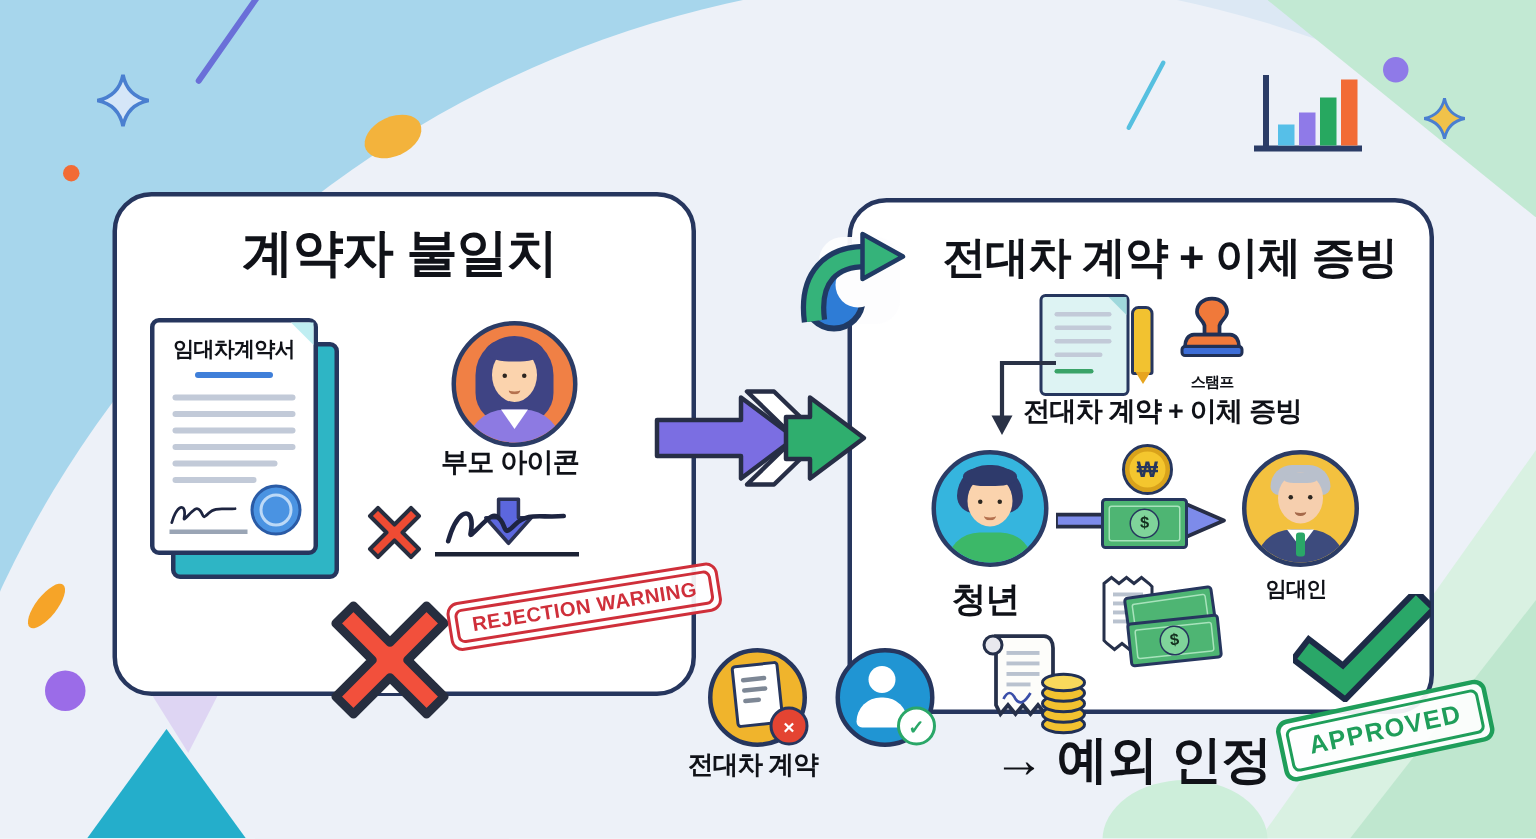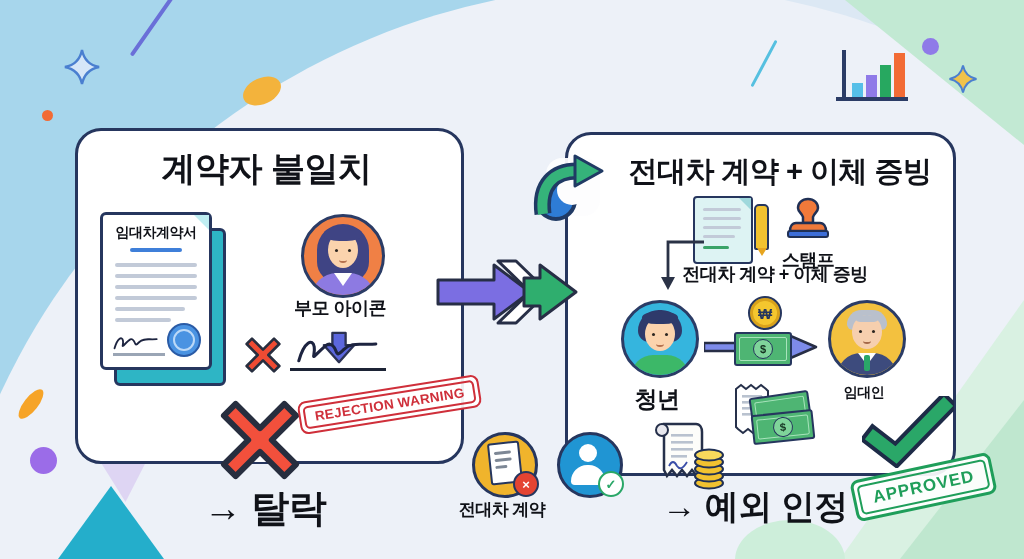--- a/index.html
+++ b/index.html
@@ -115,21 +115,20 @@
 
   <div class="stampbox red-stamp" style="left:298px;top:388px;transform:rotate(-9deg);">
     <div class="in">REJECTION WARNING</div>
   </div>
 
   <div class="abs" style="left:228px;top:453px;width:64px;height:9px;background:#fdfdfe;z-index:6;"></div>
   <svg class="abs" style="left:218px;top:398px;z-index:7;" width="84" height="84" viewBox="0 0 100 100">
     <polygon points="50,36 79,7 93,21 64,50 93,79 79,93 50,64 21,93 7,79 36,50 7,21 21,7" fill="#f2503c" stroke="#272e3f" stroke-width="7" stroke-linejoin="round"></polygon>
   </svg>
 
-  <div class="t" style="left:150px;top:483px;width:230px;font-size:38px;z-index:6;">→ 탈락</div>
 
   <svg class="abs" style="left:436px;top:258px;z-index:6;" width="152" height="68" viewBox="0 0 152 68">
     <polygon points="2,22 58,22 58,7 94,34 58,61 58,46 2,46" fill="#7b6ee2" stroke="#272e46" stroke-width="3" stroke-linejoin="round"></polygon>
     <polygon points="62,3 80,3 112,34 80,65 62,65 94,34" fill="#ffffff" stroke="#272e46" stroke-width="3" stroke-linejoin="round"></polygon>
     <polygon points="88,20 104,20 104,7 140,34 104,61 104,48 88,48" fill="#2fae6e" stroke="#272e46" stroke-width="3" stroke-linejoin="round"></polygon>
   </svg>
 
   <div class="panel" style="left:565px;top:132px;width:385px;height:338px;"></div>
 
   <svg class="abs" style="left:530px;top:144px;z-index:7;" width="86" height="82" viewBox="0 0 86 82">
@@ -152,21 +151,21 @@
     <div class="ln" style="left:8px;top:48px;width:26px;height:3px;background:#3aa368;"></div>
   </div>
   <div class="abs" style="left:754px;top:204px;width:11px;height:42px;background:#f2c230;border:2px solid #26365e;border-radius:5px 5px 2px 2px;z-index:6;"></div>
   <div class="abs" style="left:757px;top:248px;width:0;height:0;border-left:5px solid transparent;border-right:5px solid transparent;border-top:8px solid #e7a51f;z-index:6;"></div>
 
   <svg class="abs" style="left:786px;top:196px;z-index:6;" width="44" height="50" viewBox="0 0 44 50">
     <path d="M22,3 C28,3 32,7 32,12 C32,16 28,17 27,21 L27,27 L17,27 L17,21 C16,17 12,16 12,12 C12,7 16,3 22,3 Z" fill="#f0793a" stroke="#203055" stroke-width="2.5"></path>
     <path d="M10,27 L34,27 C38,27 40,31 40,35 L4,35 C4,31 6,27 10,27 Z" fill="#f0793a" stroke="#203055" stroke-width="2.5"></path>
     <rect x="2" y="35" width="40" height="6" rx="2" fill="#3d6ed8" stroke="#203055" stroke-width="2"></rect>
   </svg>
-  <div class="t" style="left:780px;top:248px;width:56px;font-size:18px;z-index:6;">스탬프</div>
+  <div class="t" style="left:780px;top:248px;width:56px;font-size:10px;z-index:6;">스탬프</div>
 
   <div class="t" style="left:660px;top:262px;width:230px;font-size:18px;z-index:6;">전대차 계약 + 이체 증빙</div>
 
   <svg class="abs" style="left:656px;top:236px;z-index:6;" width="50" height="60" viewBox="0 0 50 60">
     <path d="M48,6 L12,6 L12,42" fill="none" stroke="#2a3246" stroke-width="2.8"></path>
     <polygon points="5,41 19,41 12,54" fill="#2a3246"></polygon>
   </svg>
 
   <div class="avatar" style="left:621px;top:300px;width:72px;height:72px;background:#35b5de;z-index:6;">
     <div class="av-part" style="left:14px;top:7px;width:44px;height:32px;background:#2e3a6b;border-radius:22px 22px 12px 12px;"></div>

